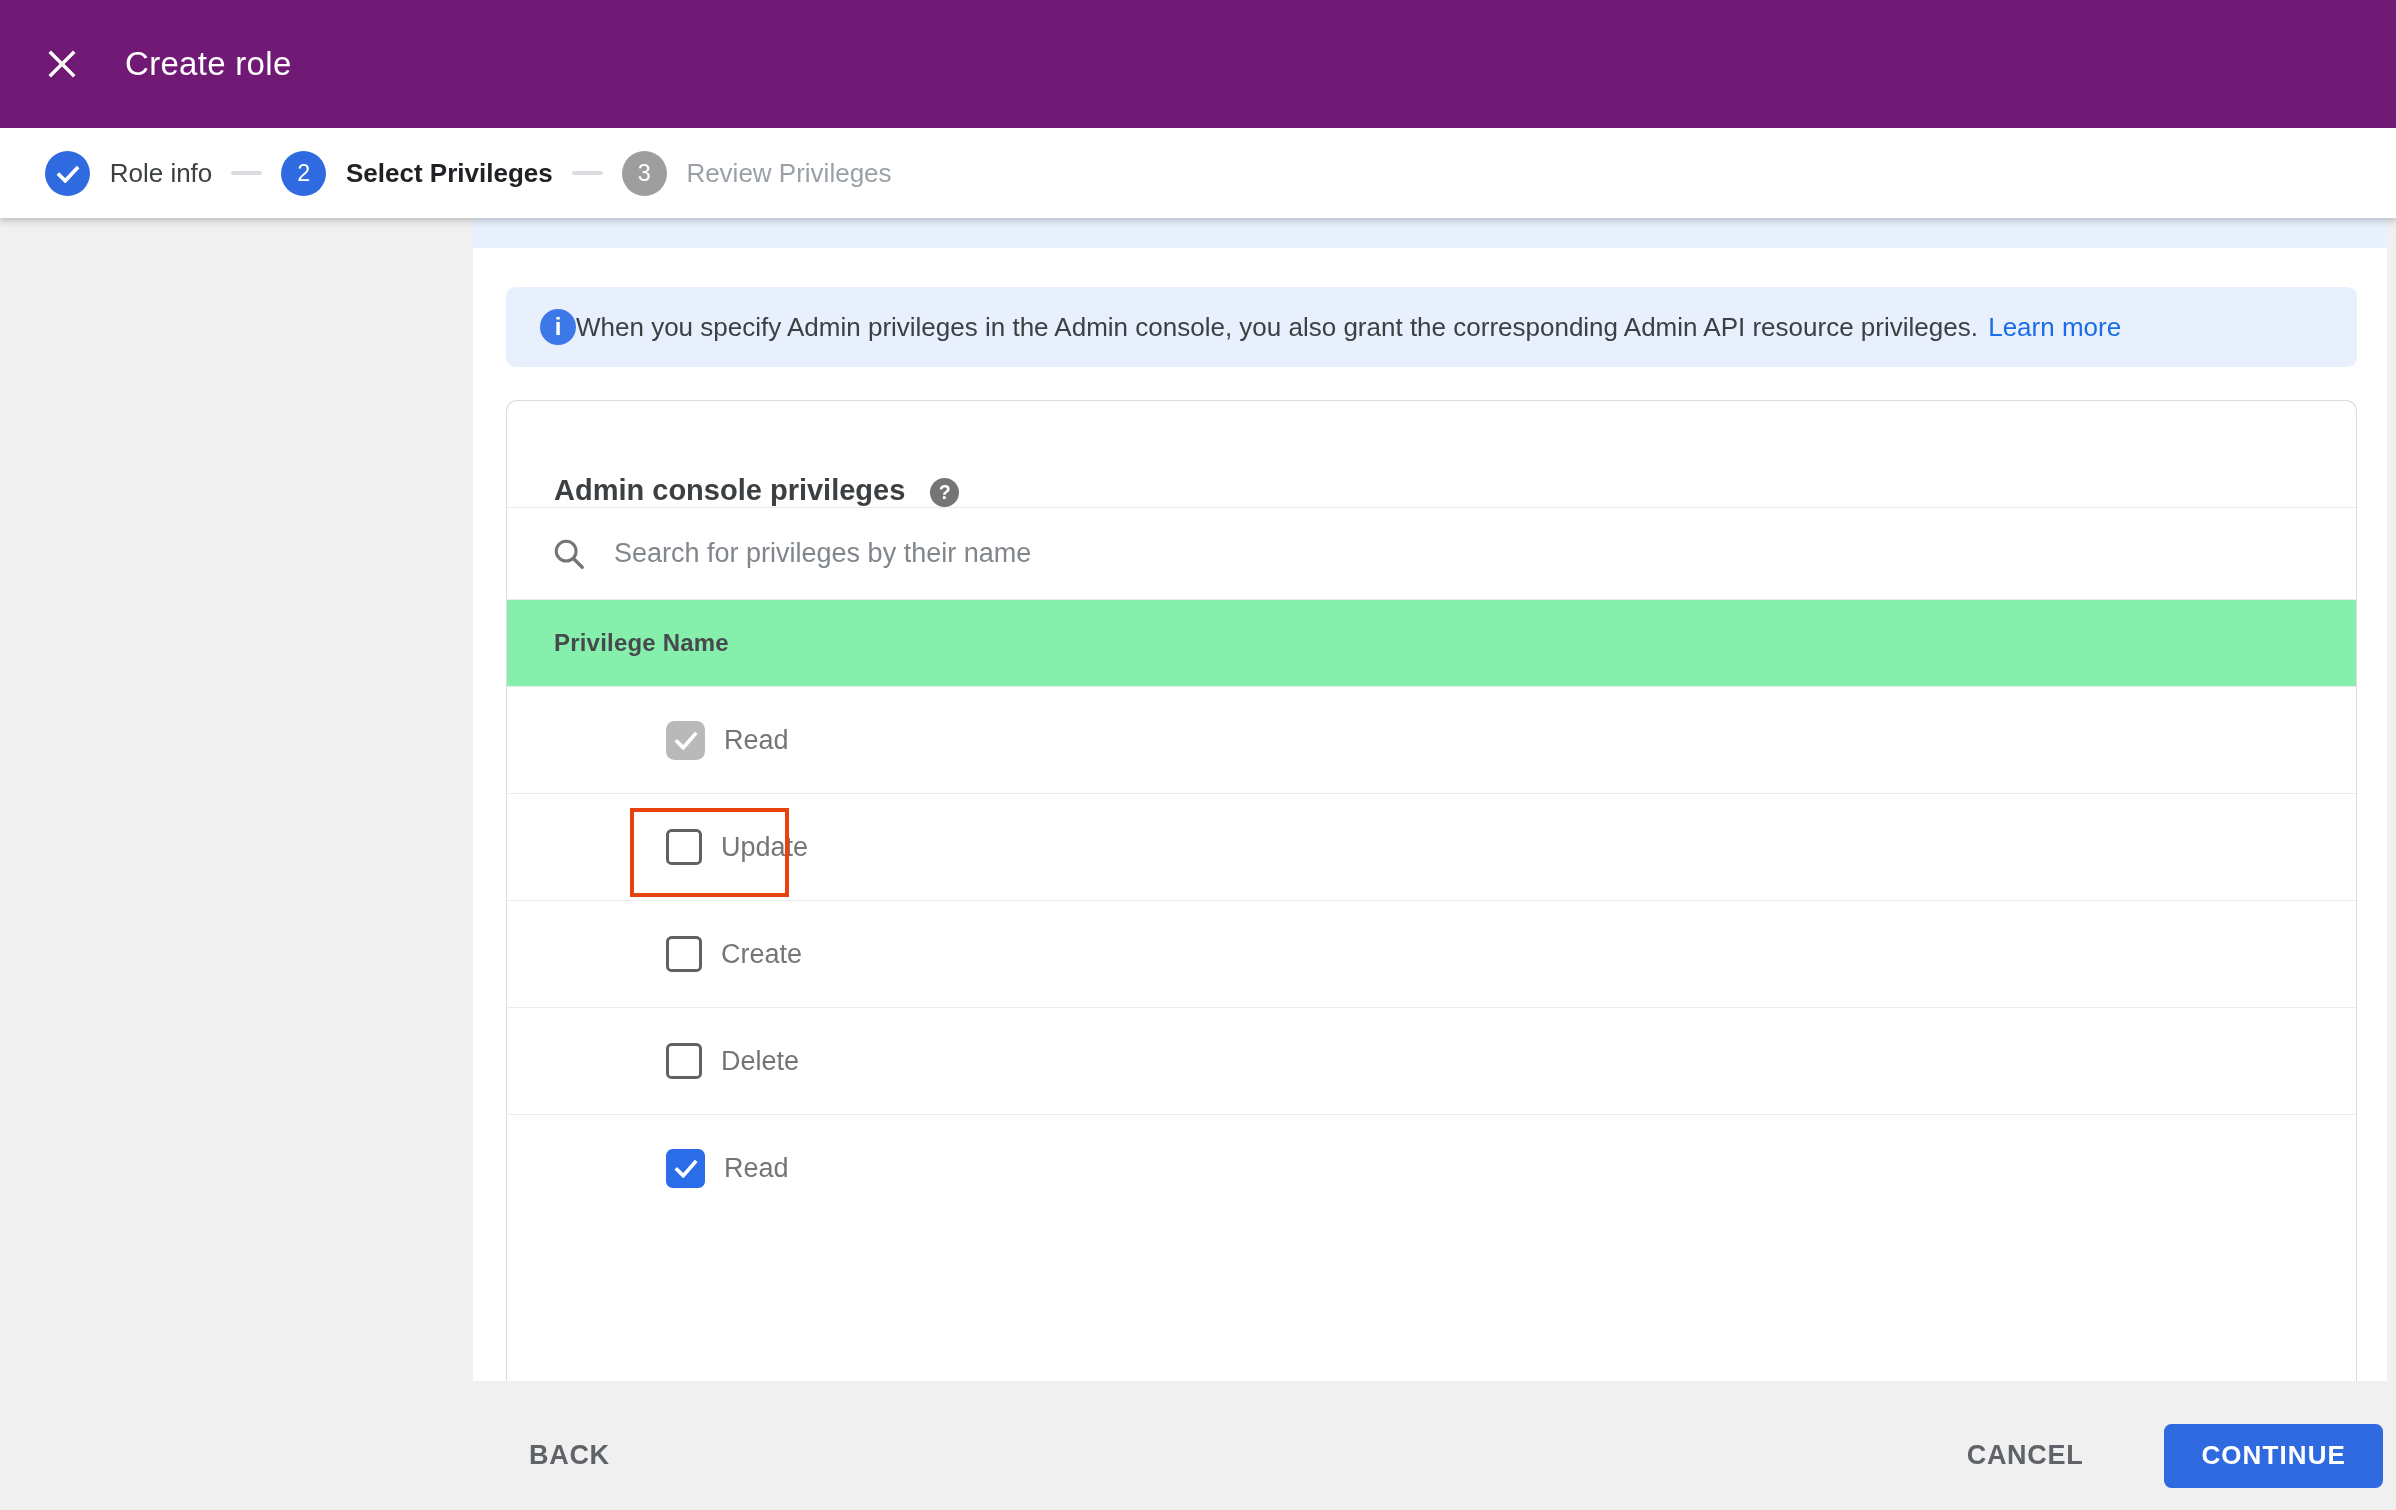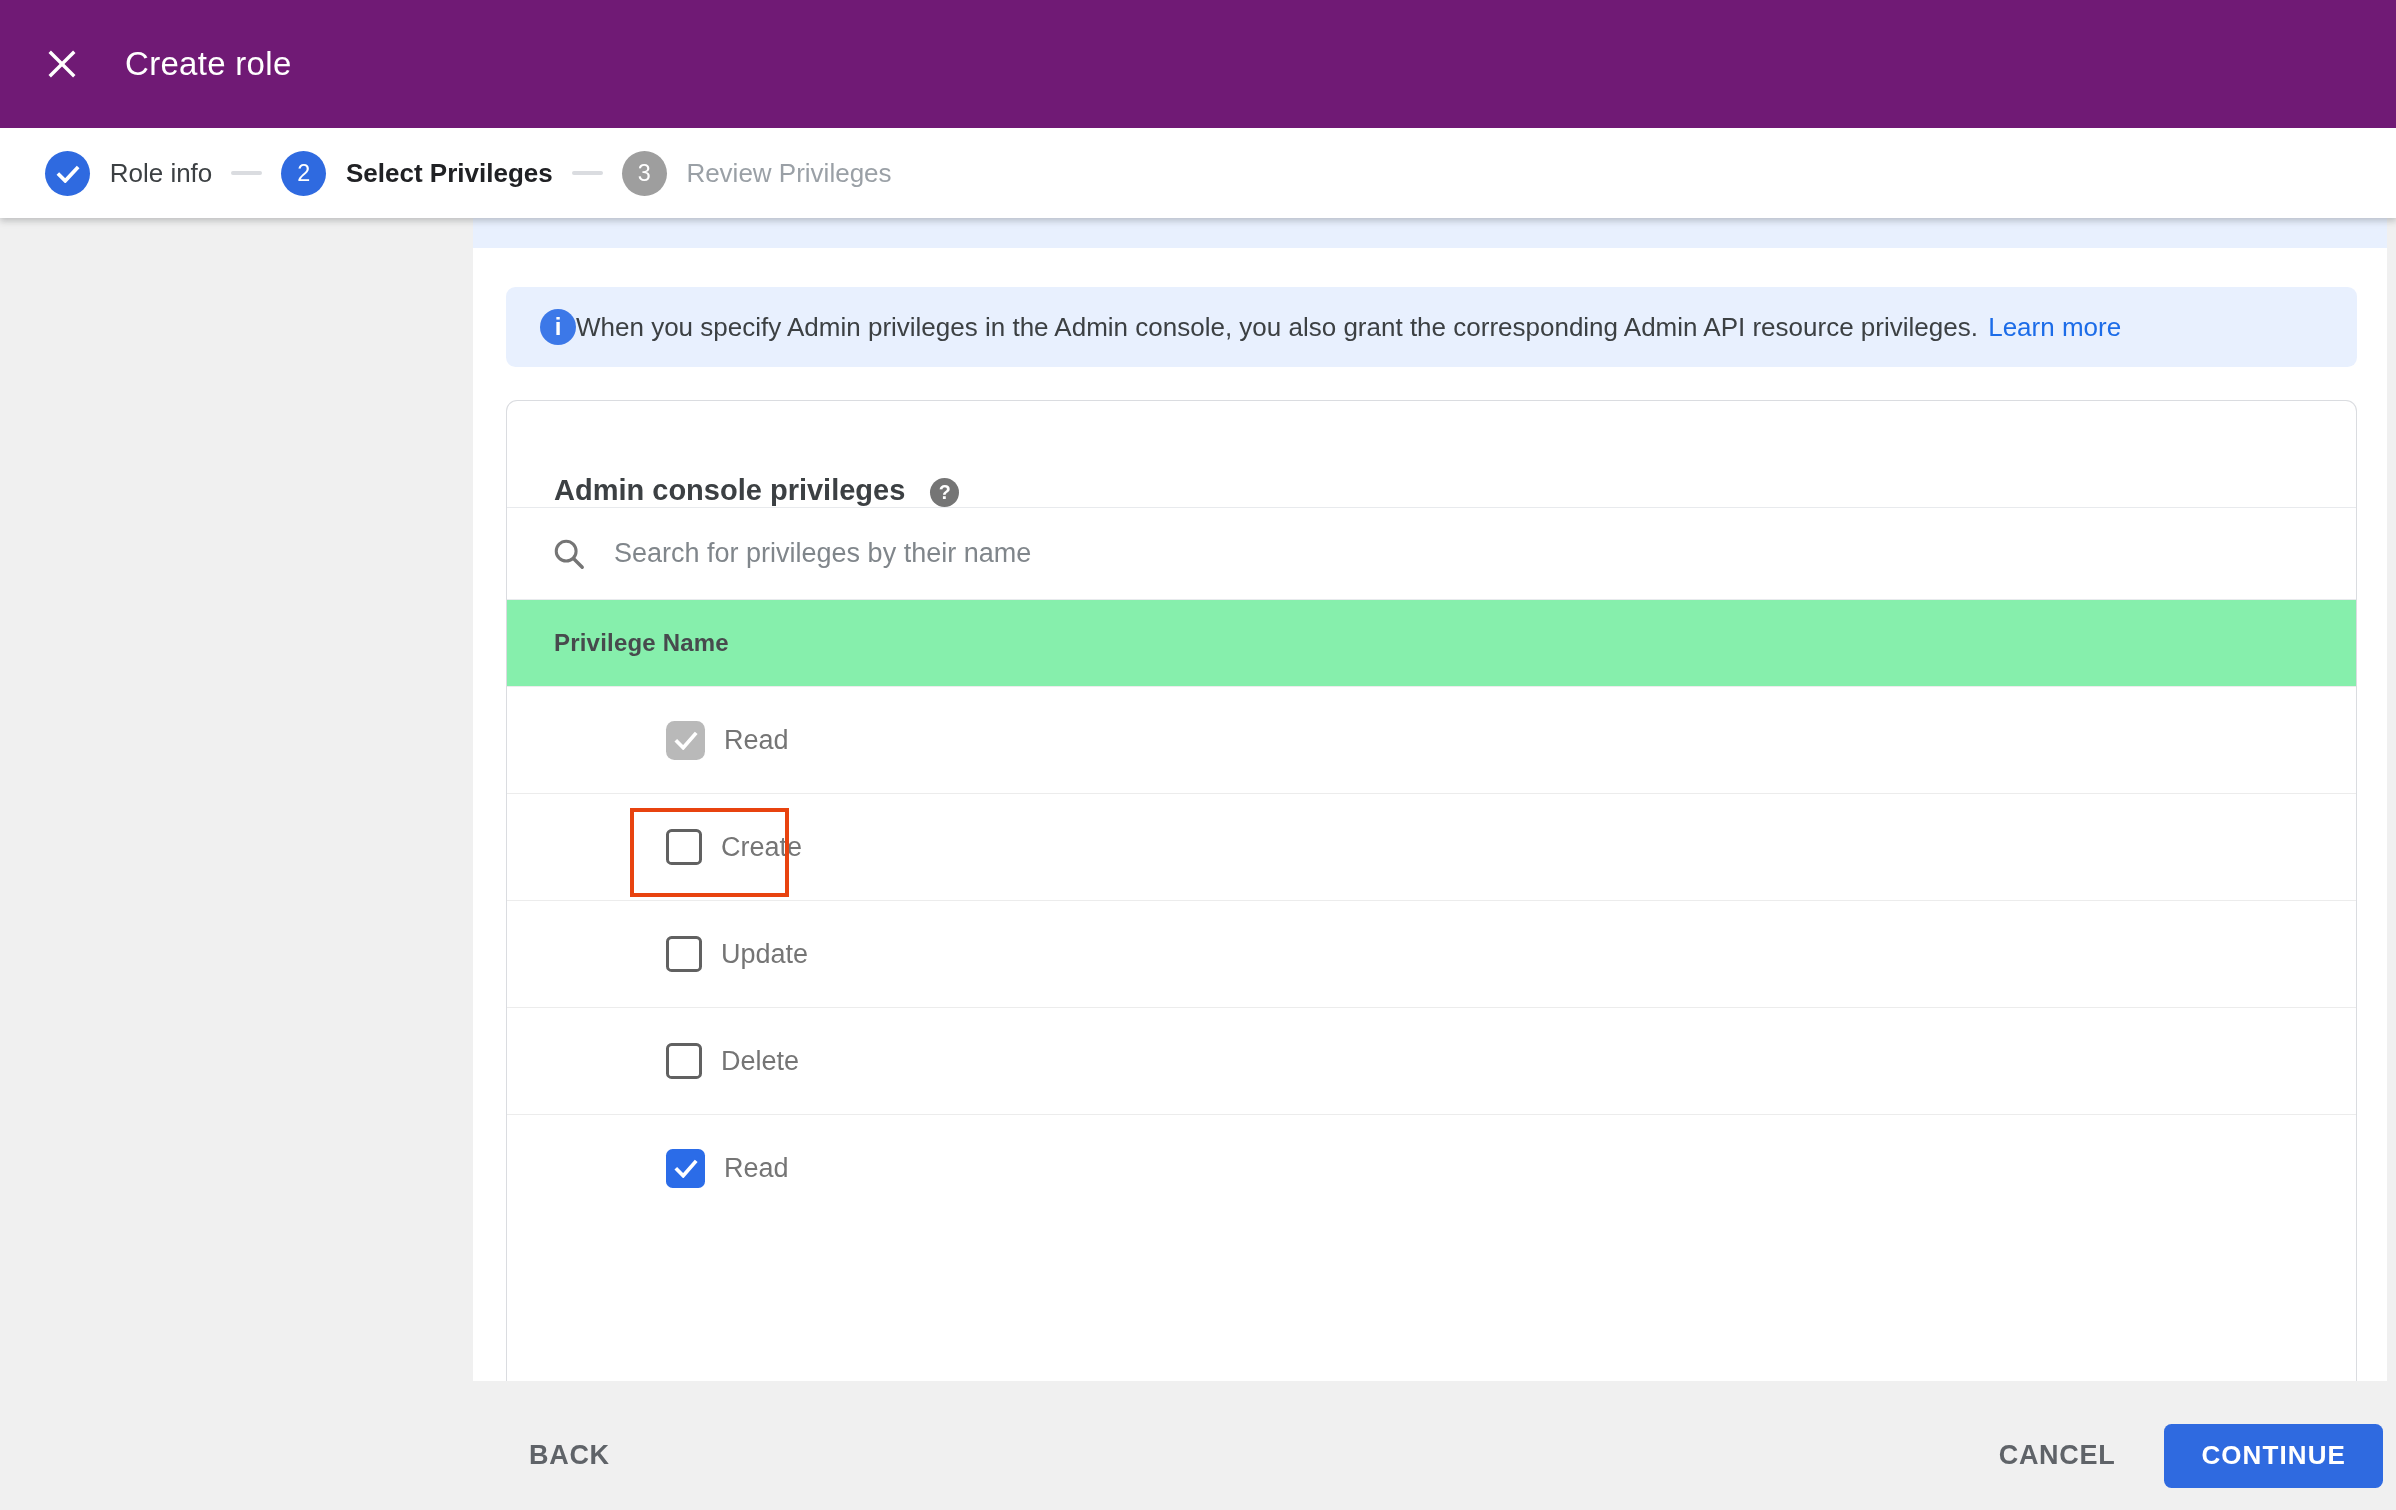--- a/index.html
+++ b/index.html
@@ -99,21 +99,21 @@
     display:flex;align-items:center;justify-content:center;
   }
   .row-label{margin-left:19px;font-size:27px;color:#757575;white-space:nowrap;}
   .highlight-box{
     position:absolute;left:123px;top:407px;width:159px;height:89px;
     border:4.7px solid #e8430f;box-sizing:border-box;z-index:9;pointer-events:none;
   }
   
   .footer{
     position:absolute;left:0;top:1381px;width:2397px;height:129px;background:#f0f0f0;
-    display:flex;align-items:center;box-sizing:border-box;padding-top:20.6px;z-index:50;
+    display:flex;align-items:center;box-sizing:border-box;padding-top:20.6px;z-index:50;gap:32px;
   }
   .back-btn{
     margin-left:529px;font-size:27px;font-weight:bold;color:#5f6368;
     letter-spacing:0.7px;cursor:pointer;white-space:nowrap;
   }
   .footer-spacer{flex:1;}
   .cancel-btn{
     font-size:27px;font-weight:bold;color:#5f6368;letter-spacing:0.7px;
     margin-right:49px;cursor:pointer;white-space:nowrap;
   }
@@ -197,26 +197,26 @@
       <div class="cb cb-checked-gray">
         <svg width="26" height="20.6" viewBox="0 0 28 22">
             <polyline points="3,11 11,19 25,3" stroke="#ffffff" stroke-width="4" fill="none"></polyline>
           </svg>
       </div>
       <div class="row-label">Read</div>
     </div>
 
     <div class="p-row child">
       <div class="cb cb-unchecked"></div>
+      <div class="row-label">Update</div>
+    </div>
+
+    <div class="p-row child">
+      <div class="cb cb-unchecked"></div>
       <div class="row-label">Create</div>
-    </div>
-
-    <div class="p-row child">
-      <div class="cb cb-unchecked"></div>
-      <div class="row-label">Update</div>
     </div>
 
     <div class="p-row child">
       <div class="cb cb-unchecked"></div>
       <div class="row-label">Delete</div>
     </div>
 
 
     <div class="p-row child">
       <div class="cb cb-checked-blue">

